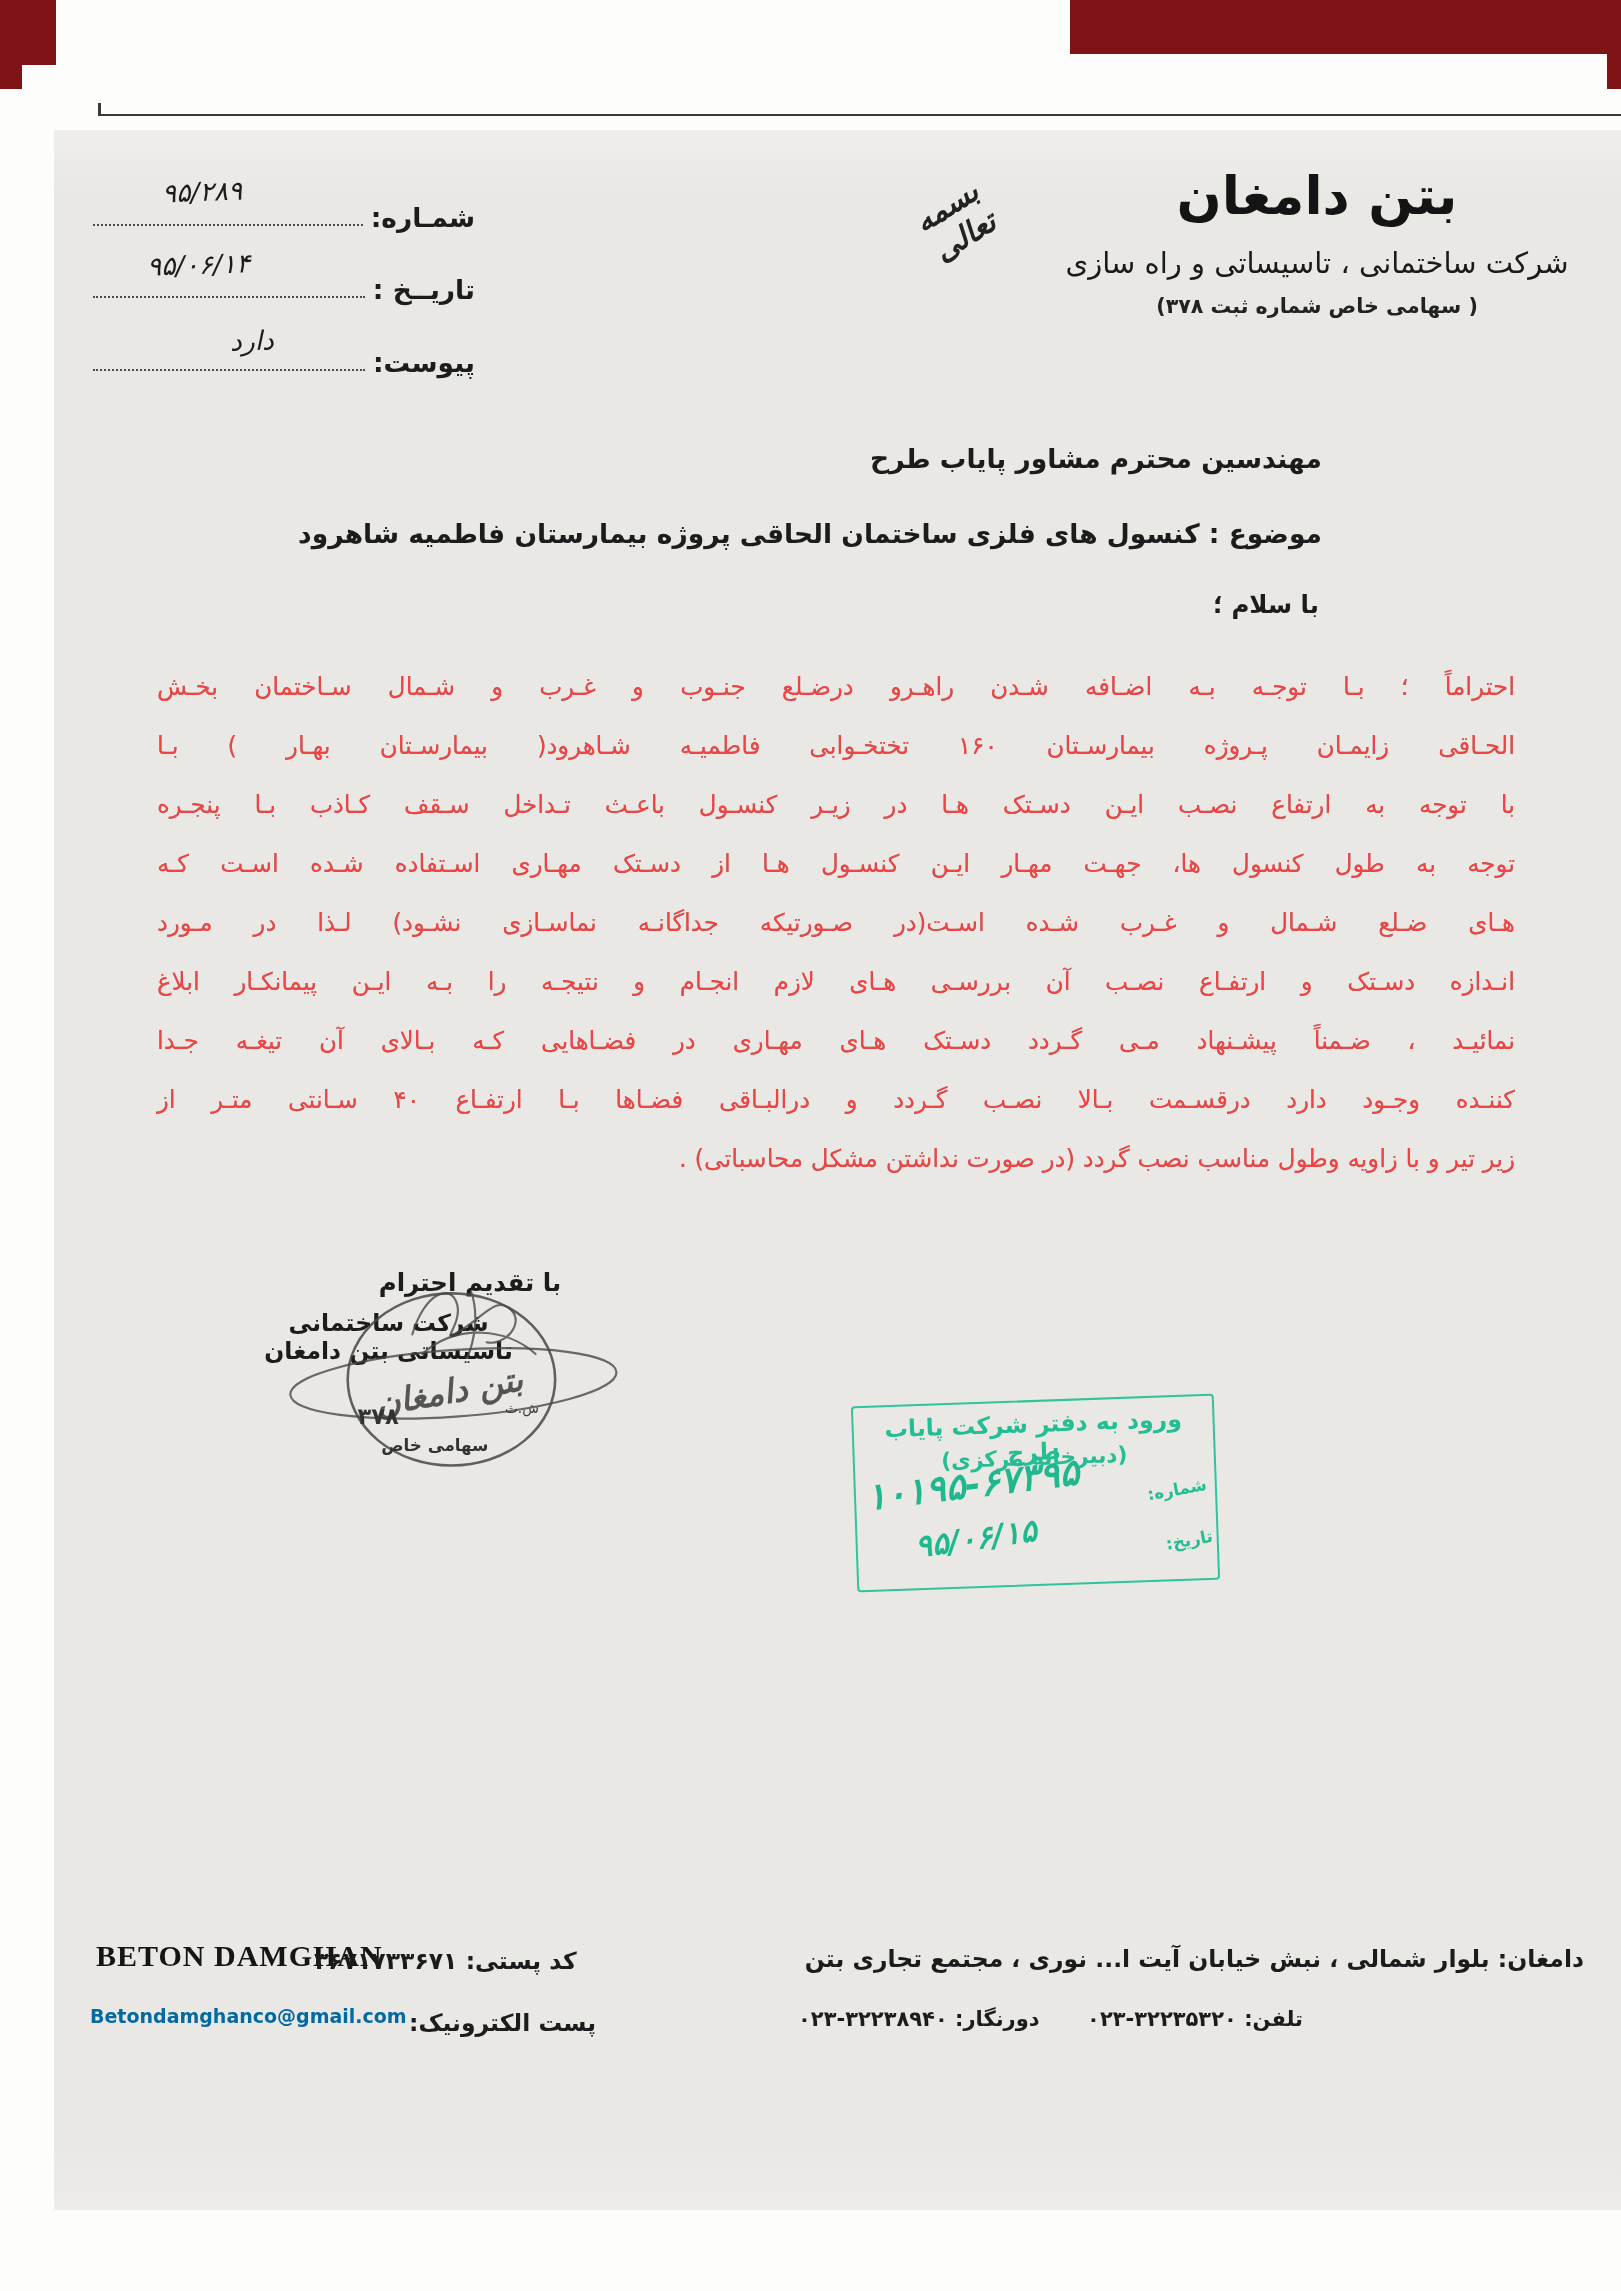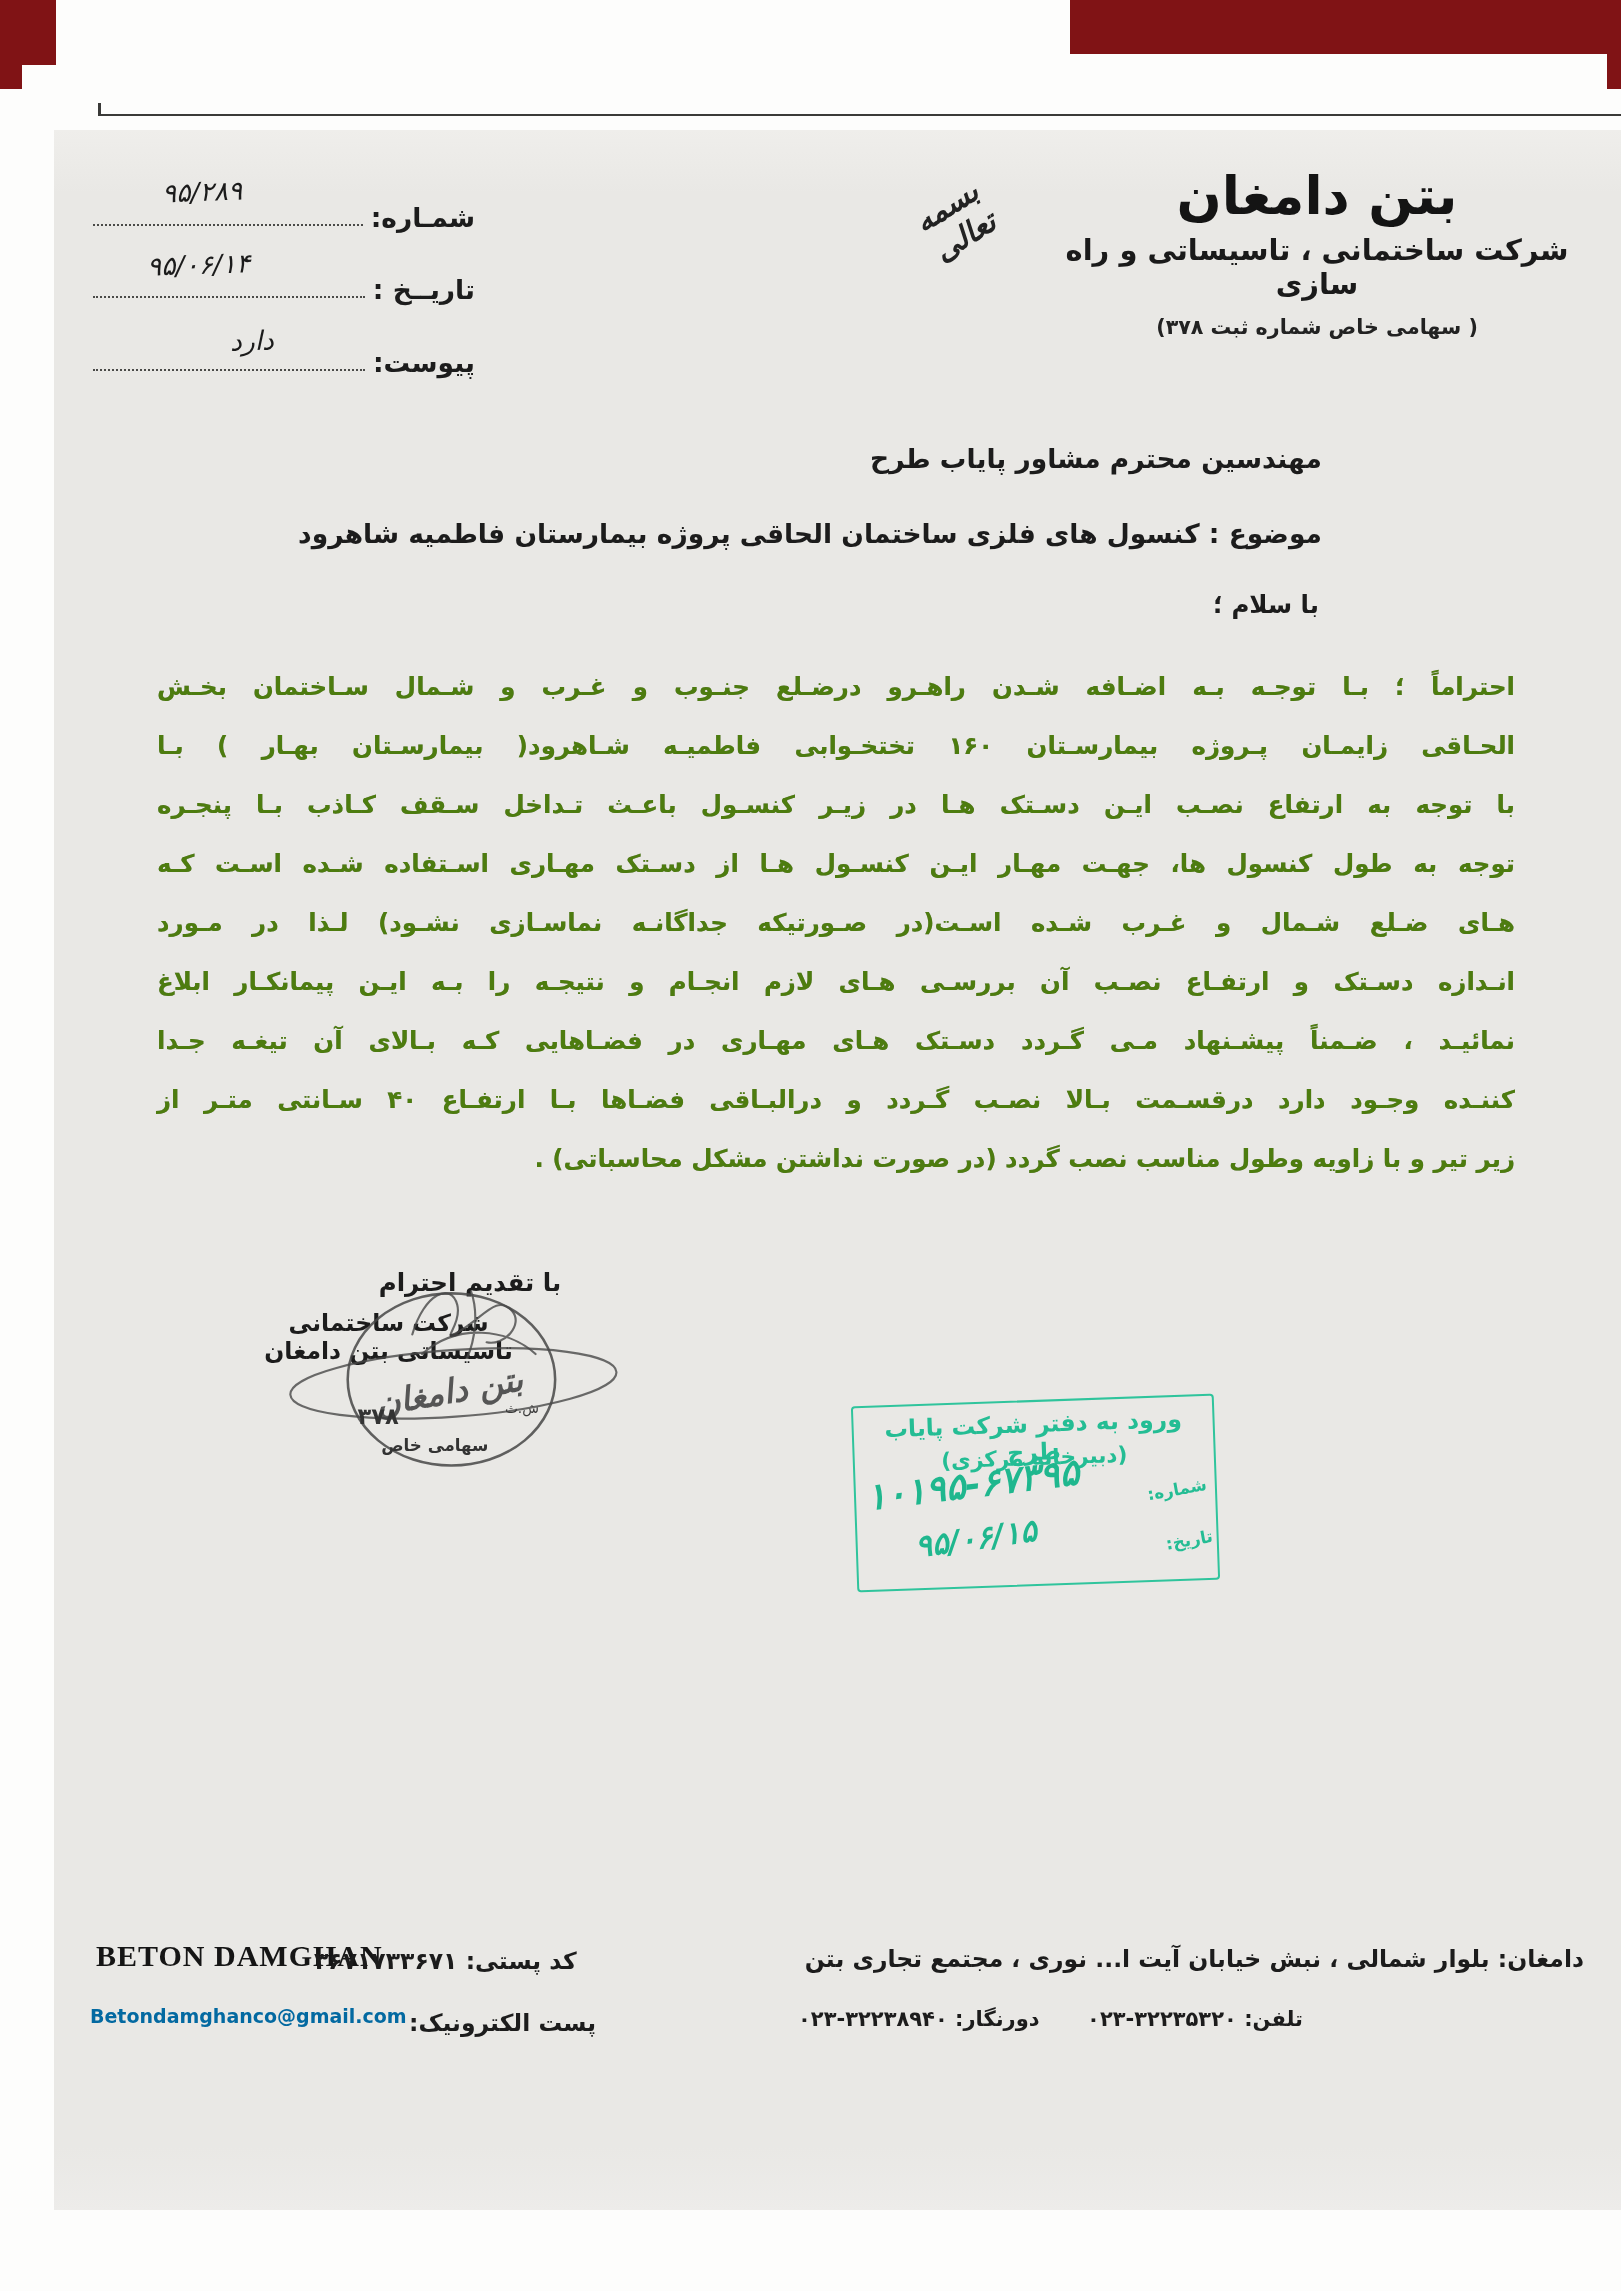--- a/index.html
+++ b/index.html
@@ -29,31 +29,31 @@
   .dots{flex:1;border-bottom:2.9px dotted #4a4a48;margin:0 7.8px 6.9px 0;height:0;}
   .ref-value{position:absolute;font-size:26.5px;top:-25.5px;}
   .hand{font-style:italic;letter-spacing:1px;color:#1b1b1b;transform:rotate(-2deg);}
   
   .besmele{position:absolute;left:887px;top:186px;width:137px;text-align:center;
     font-size:30px;font-style:italic;font-weight:bold;color:#222;
     transform:rotate(-32deg);}
   
   .letterhead{position:absolute;right:65px;top:165px;width:510px;text-align:center;direction:rtl;}
   .co-name{font-size:53px;font-weight:bold;color:#141414;letter-spacing:1px;}
-  .co-sub{font-size:29px;font-weight:bold;margin-top:7px;color:#1a1a1a;text-align:center;}
+  .co-sub{font-size:29px;font-weight:normal;margin-top:20px;color:#1a1a1a;text-align:center;}
   .co-reg{font-size:20.6px;font-weight:bold;margin-top:13.7px;color:#222;}
   
   .addressee{position:absolute;right:315px;top:443px;font-size:26.5px;font-weight:bold;direction:rtl;}
   .subject{position:absolute;right:315px;top:518px;font-size:26.5px;font-weight:bold;direction:rtl;text-align:center;}
   .salutation{position:absolute;right:318px;top:590px;font-size:24.5px;font-weight:bold;direction:rtl;}
   
   .body-par{position:absolute;left:157px;right:122px;top:657px;direction:rtl;}
-  .bline{height:59px;line-height:59px;font-size:24.5px;color:#4d7c0f;
+  .bline{height:59px;line-height:59px;font-size:24.5px;color:#ef4444;
     text-align:justify;text-align-last:justify;white-space:normal;
-    text-shadow:0 0 0.5px #33333366;font-weight:bold;}
+    text-shadow:0 0 0.5px #33333366;}
   .bline.last{text-align-last:right;}
   
   .closing{position:absolute;left:372px;top:1268px;width:196px;text-align:center;
     font-size:24.5px;font-weight:bold;direction:rtl;}
   .sig-co{position:absolute;left:227px;top:1309px;width:323px;text-align:center;
     font-size:23.5px;font-weight:bold;direction:rtl;}
   .seal-svg{position:absolute;left:265px;top:1264px;width:412px;height:274px;}
   
   .entry-stamp{position:absolute;left:854px;top:1400px;width:359px;height:182px;
     border:2.9px solid #2fc49c;border-radius:3.9px;transform:rotate(-2deg);

